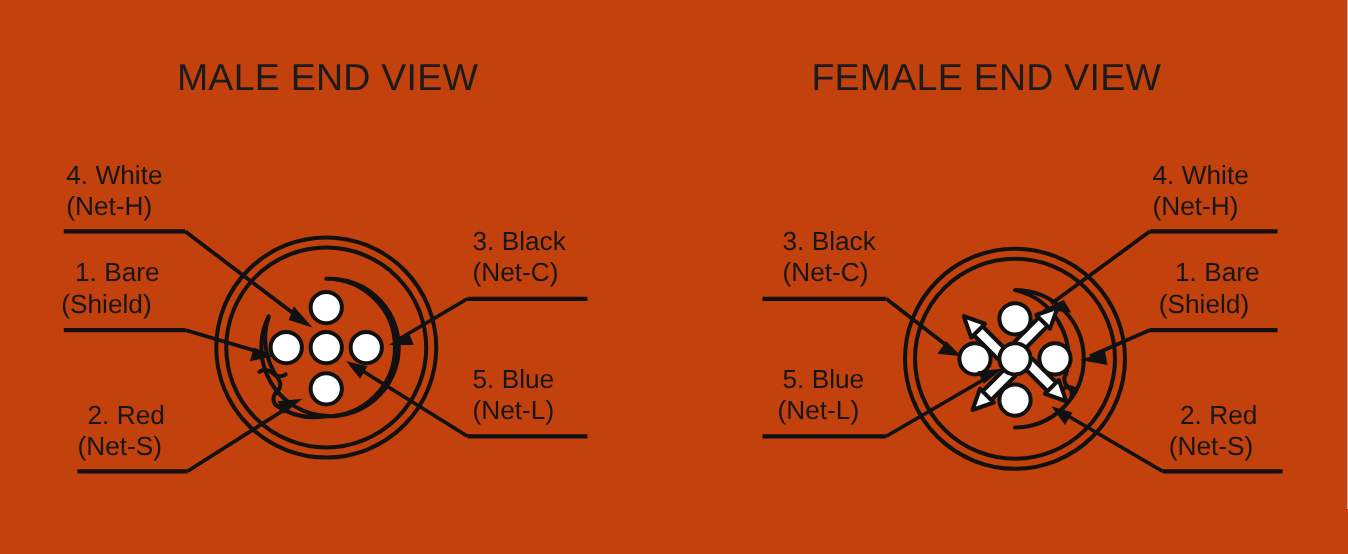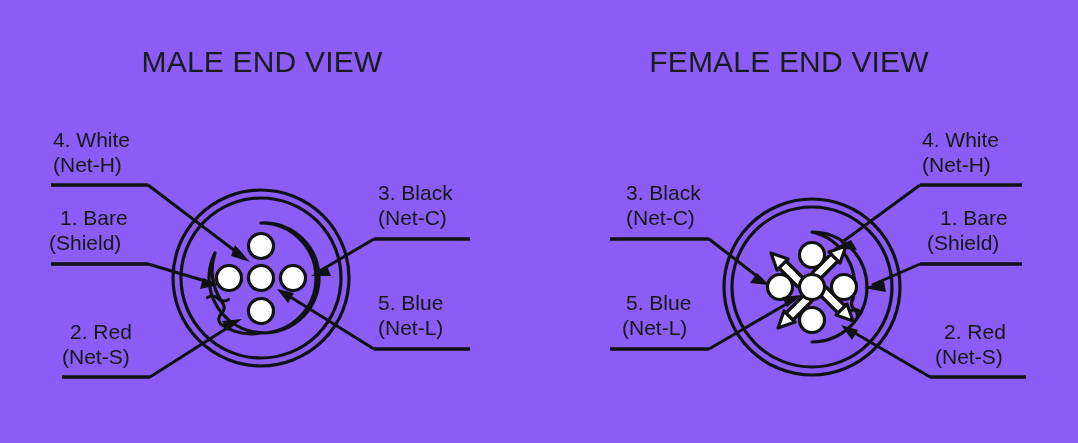--- a/index.html
+++ b/index.html
@@ -11,21 +11,21 @@
     width: 1078px;
     height: 443px;
     font-family: "Liberation Sans", sans-serif;
     color: #1a1a1a;
     overflow: hidden;
   }
   #stage {
     position: relative;
     width: 1078px;
     height: 443px;
-    background: #8b5cf6;
+    background: #c2410c;
   }
   .diagram-svg {
     position: absolute;
     top: 0;
     left: 0;
     width: 1078px;
     height: 443px;
   }
   .view-title {
     font-size: 30px;

